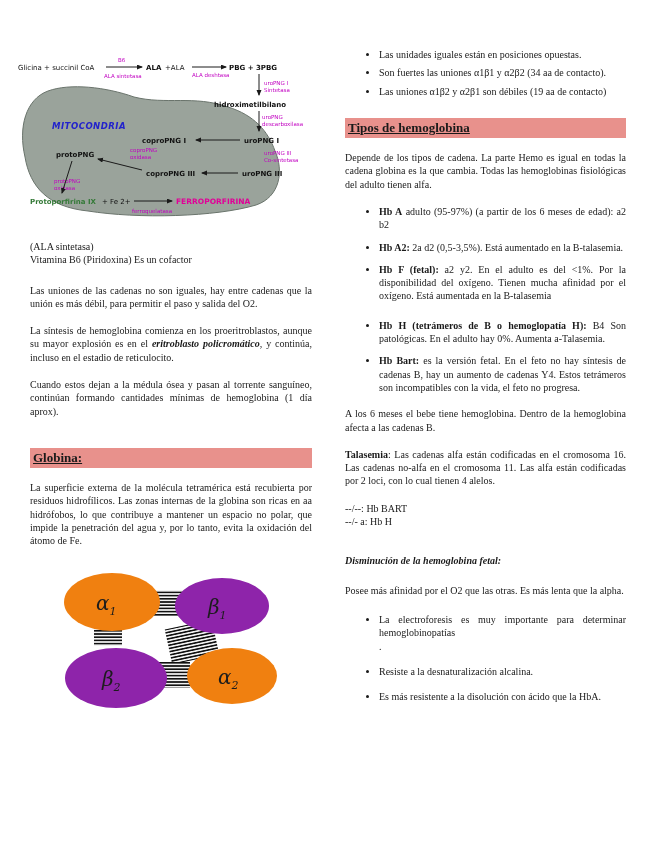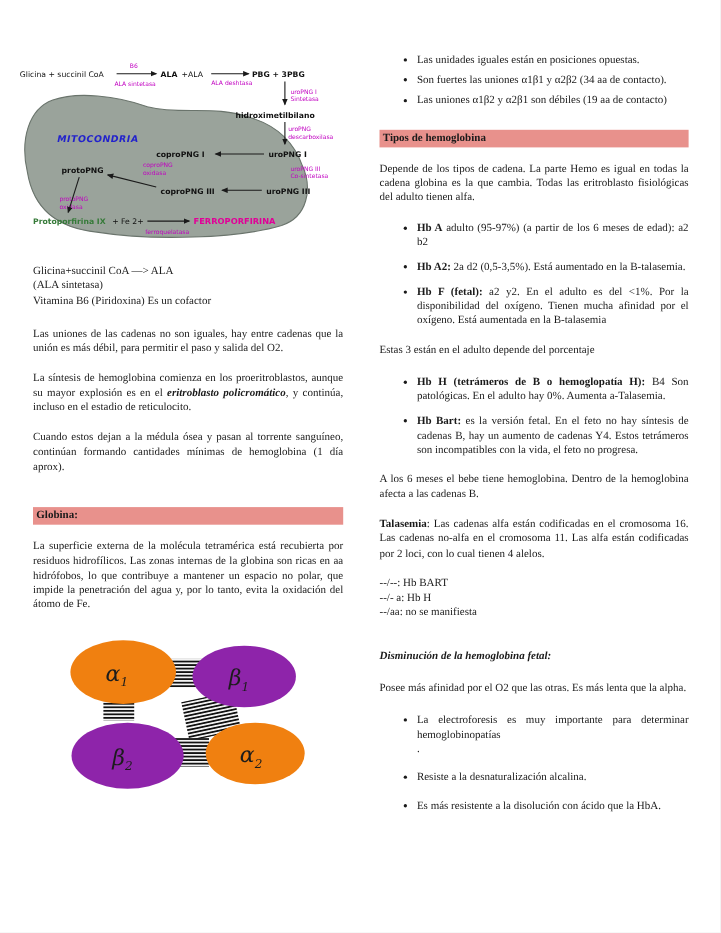--- a/index.html
+++ b/index.html
@@ -8,22 +8,22 @@
   .page { position:relative; width:655px; height:848px; background:#ffffff; overflow:hidden; margin:0 auto; }
   .col { position:absolute; }
   .col-left  { left:30px;  top:55px; width:282px; }
   .col-right { left:345px; top:48px; width:281px; }
 
   p, .line { font-size:10px; line-height:1.33; text-align:justify; }
   p { margin-bottom:14px; }
   .linegroup { margin:15px 0 17px; }
   .linegroup .line { text-align:left; }
 
-  .hl-heading { background:#e8918c; font-weight:bold; font-size:10px; line-height:1.4;
-                padding:1px 3px; margin:4px 0 13px; }
+  .hl-heading { background:#e8918c; font-weight:bold; font-size:13px; line-height:1.4;
+                padding:1px 3px; margin:4px 0 13px;text-decoration:underline; }
 
   ul { list-style:disc; margin:0 0 13px; padding-left:34px; }
   li { font-size:10px; line-height:1.33; text-align:justify; margin-bottom:5px; }
   ul.gap-list li { margin-bottom:9px; }
   ul.bullets-bottom li { margin-bottom:12px; white-space:pre-line; }
 
   .bi { font-weight:bold; font-style:italic; }
   .b  { font-weight:bold; }
   .bold-head { font-weight:bold; margin-bottom:1px;font-style:italic; }
   .tight { margin-top:16px; }
@@ -100,21 +100,20 @@
       <line x1="56" y1="106" x2="46" y2="138" class="arrow"></line>
 
       <text x="14" y="149" class="t-green">Protoporfirina IX</text>
       <text x="86" y="149" class="t7">+ Fe 2+</text>
       <line x1="118" y1="146" x2="156" y2="146" class="arrow"></line>
       <text x="116" y="158" class="t-mag">ferroquelatasa</text>
       <text x="160" y="149" class="t-ferro">FERROPORFIRINA</text>
     </svg>
 
     <div class="linegroup">
-      <div class="line">Glicina+succinil CoA —&gt; ALA</div>
       <div class="line">(ALA sintetasa)</div>
       <div class="line">Vitamina B6 (Piridoxina) Es un cofactor</div>
     </div>
 
     <p>Las uniones de las cadenas no son iguales, hay entre cadenas que la unión es más débil, para permitir el paso y salida del O2.</p>
 
     <p><span>La síntesis de hemoglobina comienza en los proeritroblastos, aunque su mayor explosión es en el </span><span class="bi">eritroblasto policromático</span><span>, y continúa, incluso en el estadio de reticulocito.</span></p>
 
     <p>Cuando estos dejan a la médula ósea y pasan al torrente sanguíneo, continúan formando cantidades mínimas de hemoglobina (1 día aprox).</p>
 
@@ -151,43 +150,41 @@
   <div class="col col-right">
 
     <ul>
       <li>Las unidades iguales están en posiciones opuestas.</li>
       <li>Son fuertes las uniones α1β1 y α2β2 (34 aa de contacto).</li>
       <li>Las uniones α1β2 y α2β1 son débiles (19 aa de contacto)</li>
     </ul>
 
     <div class="hl-heading" style="margin-top:20px;">Tipos de hemoglobina</div>
 
-    <p>Depende de los tipos de cadena. La parte Hemo es igual en todas la cadena globina es la que cambia. Todas las eritroblasto fisiológicas del adulto tienen alfa.</p>
+    <p>Depende de los tipos de cadena. La parte Hemo es igual en todas la cadena globina es la que cambia. Todas las hemoglobinas fisiológicas del adulto tienen alfa.</p>
 
     <ul class="gap-list">
       <li><span class="b">Hb A</span><span> adulto  (95-97%) (a partir de los 6 meses de edad): a2 b2</span></li>
       <li><span class="b">Hb A2:</span><span> 2a d2 (0,5-3,5%). Está aumentado en la B-talasemia.</span></li>
       <li><span class="b">Hb F (fetal):</span><span> a2 y2. En el adulto es del &lt;1%. Por la disponibilidad del oxígeno. Tienen mucha afinidad por el oxígeno. Está aumentada en la B-talasemia</span></li>
     </ul>
 
-    <p>Estas 3  están en el adulto depende del porcentaje</p>
 
     <ul class="gap-list" style="margin-top:16px;">
       <li><span class="b">Hb H (tetrámeros de B o hemoglopatía H):</span><span> B4 Son patológicas. En el adulto hay 0%. Aumenta a-Talasemia.</span></li>
       <li><span class="b">Hb Bart:</span><span> es la versión fetal. En el feto no hay síntesis de cadenas B, hay un aumento de cadenas Y4. Estos tetrámeros son incompatibles con la vida, el feto no progresa.</span></li>
     </ul>
 
     <p>A los 6 meses el bebe tiene hemoglobina. Dentro de la hemoglobina afecta a las cadenas B.</p>
 
     <p><span class="b">Talasemia</span><span>:  Las cadenas alfa están codificadas en el cromosoma 16. Las cadenas no-alfa en el cromosoma 11. Las alfa están codificadas por 2 loci, con lo cual tienen 4 alelos.</span></p>
 
     <div class="geno">
       <div class="line">--/--: Hb BART</div>
       <div class="line">--/- a: Hb H</div>
-      <div class="line">--/aa: no se manifiesta</div>
     </div>
 
     <p class="bold-head" style="margin-top:26px;">Disminución de la hemoglobina fetal:</p>
     <p class="tight">Posee más afinidad por el O2 que las otras. Es más lenta que la alpha.</p>
 
     <ul class="bullets-bottom" style="margin-top:16px;">
       <li>La electroforesis es muy importante para determinar hemoglobinopatías
 .</li>
       <li>Resiste a la desnaturalización alcalina.</li>
       <li>Es más resistente a la disolución con ácido que la HbA.</li>

